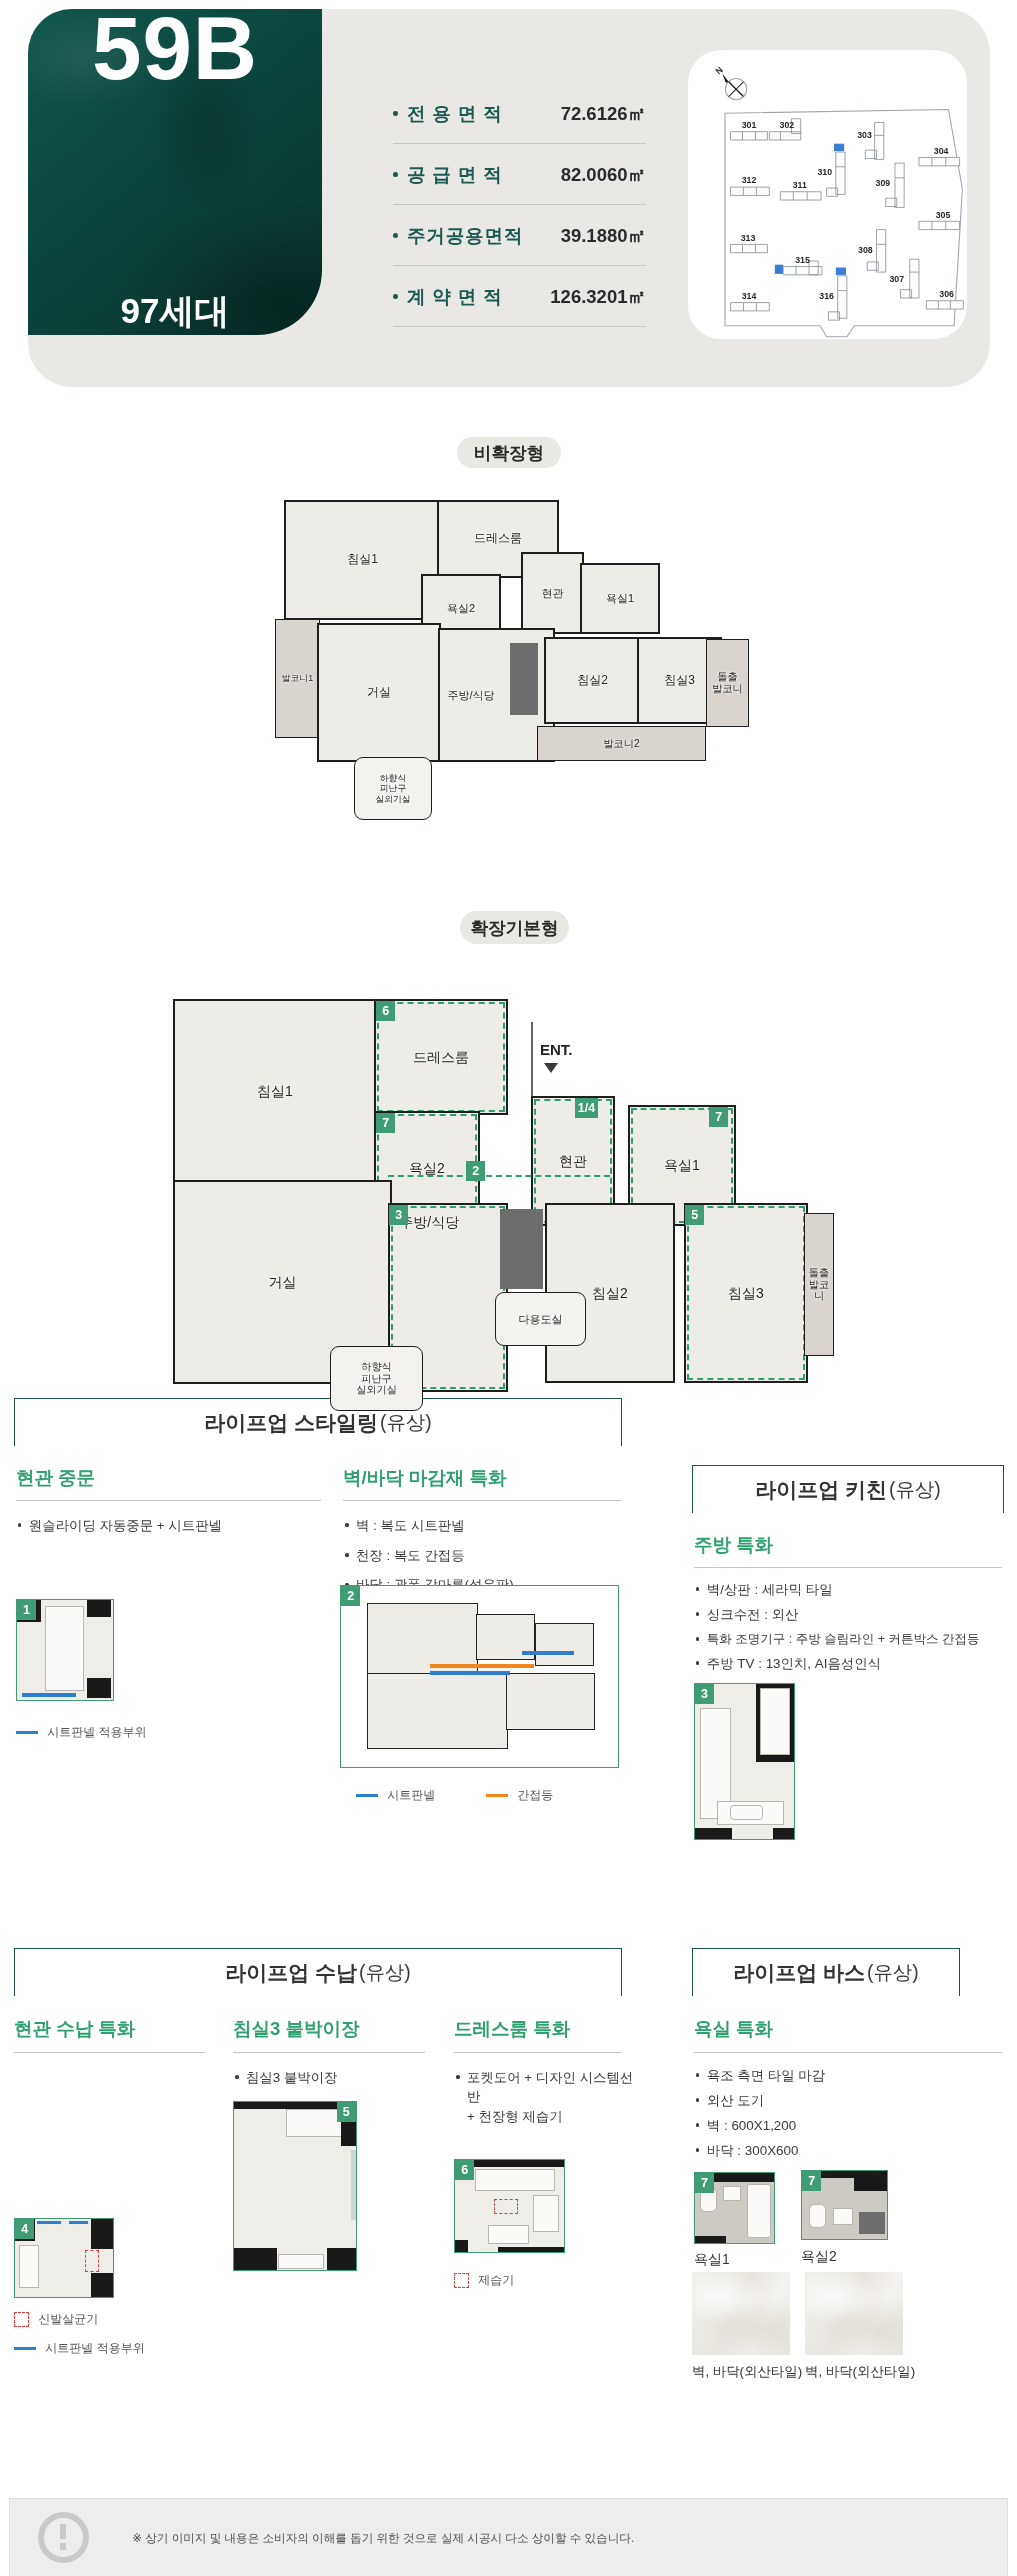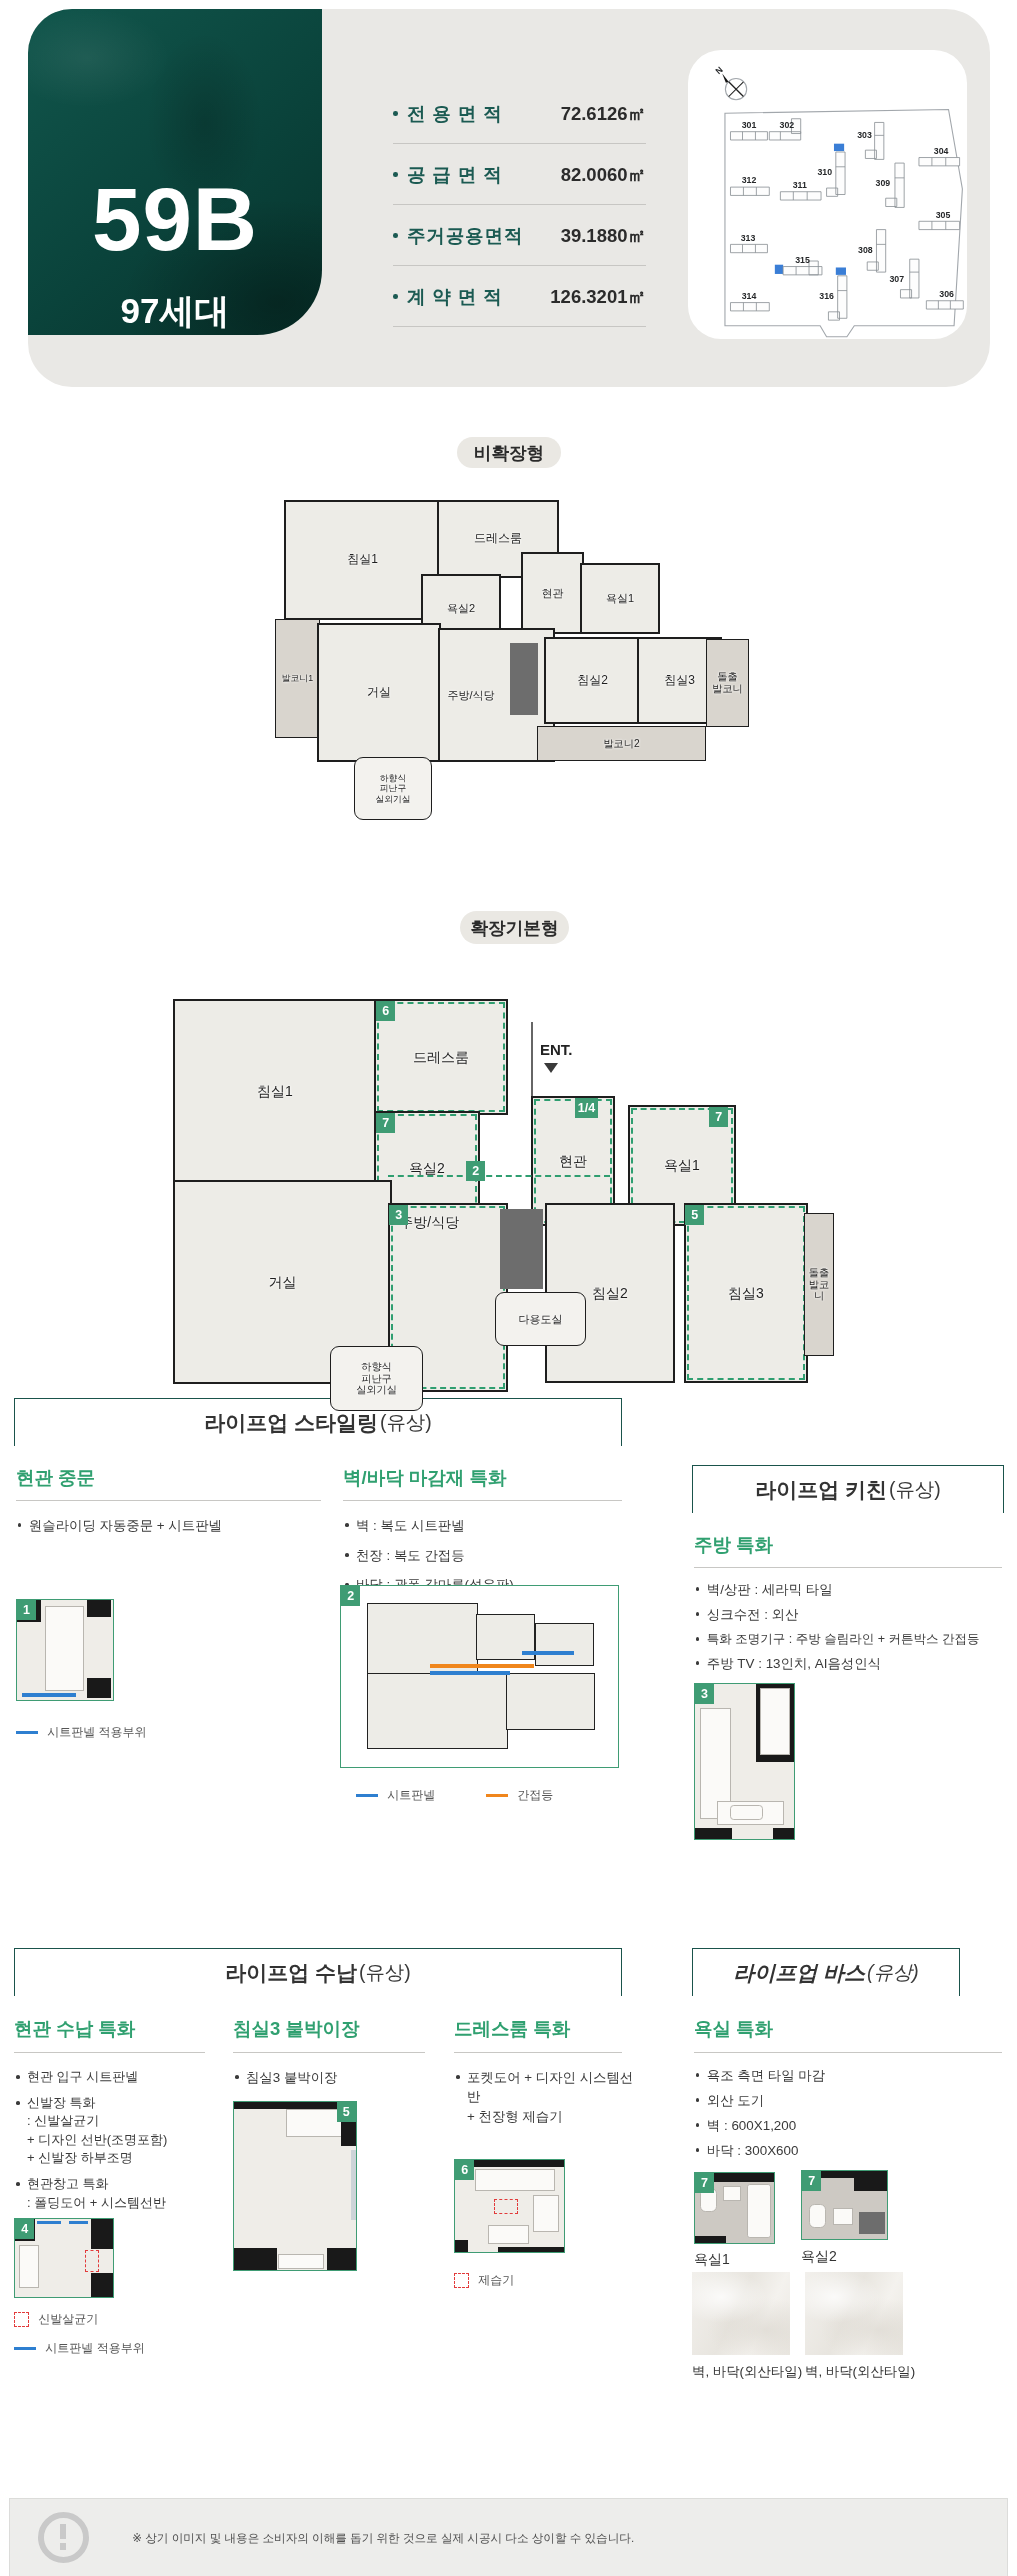--- a/index.html
+++ b/index.html
@@ -6,21 +6,21 @@
   body{font-family:"Liberation Sans","DejaVu Sans",sans-serif;}
   #page{position:relative;width:1018px;height:2576px;background:#fff;overflow:hidden;}
 
   
   .top-card{position:absolute;left:28px;top:9.3px;width:962px;height:378px;background:#e9e8e5;border-radius:44px;}
   .hero{position:absolute;left:28px;top:9.3px;width:294px;height:326px;border-radius:44px 0 65px 0;
         background:radial-gradient(ellipse 139px 83px at 20% 15%, rgba(255,255,255,.07), transparent 60%),
                    radial-gradient(ellipse 222px 148px at 85% 90%, rgba(0,0,0,.30), transparent 70%),
                    radial-gradient(ellipse 83px 130px at 60% 35%, rgba(0,0,0,.18), transparent 70%),
                    linear-gradient(140deg,#11564c 0%,#0a433b 55%,#07332c 100%);
-        display:flex;flex-direction:column;align-items:center;justify-content:flex-end;color:#fff;}
+        display:flex;flex-direction:column;align-items:center;justify-content:space-between;color:#fff;}
   .hero-code{font-size:89px;font-weight:700;line-height:1;letter-spacing:0.9px;margin-top:-5.6px;}
   .hero-count{font-size:35px;font-weight:700;margin-top:24px;}
   .area-list{position:absolute;left:365px;top:74px;width:253px;}
   .area-row{height:60px;display:flex;align-items:center;border-bottom:0.9px solid #c7c6c3;}
   .area-dot{width:4.6px;height:4.6px;border-radius:50%;background:#1b5a52;margin-right:9.3px;flex:none;}
   .area-label{flex:1;color:#1b5a52;font-size:18.5px;font-weight:700;letter-spacing:0.9px;white-space:nowrap;}
   .area-value{color:#2b2b2b;font-size:18.5px;font-weight:700;white-space:nowrap;}
   .site-card{position:absolute;left:660px;top:41px;width:279px;height:289px;background:#fff;border-radius:33px;}
 
   
@@ -344,29 +344,20 @@
   </div>
 
   <div class="feature" style="left:14px;top:1948px;width:608px;height:407px;">
     <div class="feature-header" style="width:608px;">
       <span class="ft">라이프업 수납</span>
       <span class="fs">(유상)</span>
     </div>
 
     <div class="sub-title" style="left:0;top:68px;">현관 수납 특화</div>
     <div class="sub-line" style="left:0;top:104px;width:191px;"></div>
-    <div class="bullets" style="left:0;top:120px;width:211px;gap:7.4px;">
-      <div class="bullet" style="font-size:13px;line-height:1.42;"><span class="dot"></span><span>현관 입구 시트판넬</span></div>
-      <div class="bullet" style="font-size:13px;line-height:1.42;"><span class="dot"></span><span>신발장 특화
-: 신발살균기
-  + 디자인 선반(조명포함)
-  + 신발장 하부조명</span></div>
-      <div class="bullet" style="font-size:13px;line-height:1.42;"><span class="dot"></span><span>현관창고 특화
-: 폴딩도어 + 시스템선반</span></div>
-    </div>
     <div class="thumb" style="left:0;top:270px;width:100px;height:80px;">
       <div class="blk" style="left:0;top:0;width:20.4px;height:22px;"></div>
       <div class="blk" style="left:76px;top:0;width:24px;height:30px;"></div>
       <div class="blk" style="left:76px;top:54px;width:24px;height:26px;"></div>
       <div class="lt" style="left:3.7px;top:26px;width:20.4px;height:43px;"></div>
       <div class="blue-line" style="left:22px;top:1.9px;width:24px;height:2.8px;"></div>
       <div class="blue-line" style="left:54px;top:1.9px;width:18.5px;height:2.8px;"></div>
       <div class="red-dash" style="left:70px;top:31px;width:14px;height:22px;"></div>
       <div class="badge" style="left:0;top:0;">4</div>
     </div>
@@ -411,21 +402,21 @@
       <div class="red-dash" style="left:39px;top:39px;width:24px;height:15px;"></div>
       <div class="badge" style="left:0;top:0;">6</div>
     </div>
     <div class="legend" style="left:440px;top:324px;">
       <span class="lg-red"></span>
       <span>제습기</span>
     </div>
   </div>
 
   <div class="feature" style="left:692px;top:1948px;width:312px;height:435px;">
-    <div class="feature-header" style="width:268px;font-style:italic;">
+    <div class="feature-header" style="width:268px;">
       <span class="ft">라이프업 바스</span>
       <span class="fs">(유상)</span>
     </div>
     <div class="sub-title" style="left:1.9px;top:68px;">욕실 특화</div>
     <div class="sub-line" style="left:1.9px;top:104px;width:308px;"></div>
     <div class="bullets" style="left:1.9px;top:118px;width:308px;gap:5.6px;">
       <div class="bullet"><span class="dot"></span><span>욕조 측면 타일 마감</span></div>
       <div class="bullet"><span class="dot"></span><span>외산 도기</span></div>
       <div class="bullet"><span class="dot"></span><span>벽 : 600X1,200</span></div>
       <div class="bullet"><span class="dot"></span><span>바닥 : 300X600</span></div>

